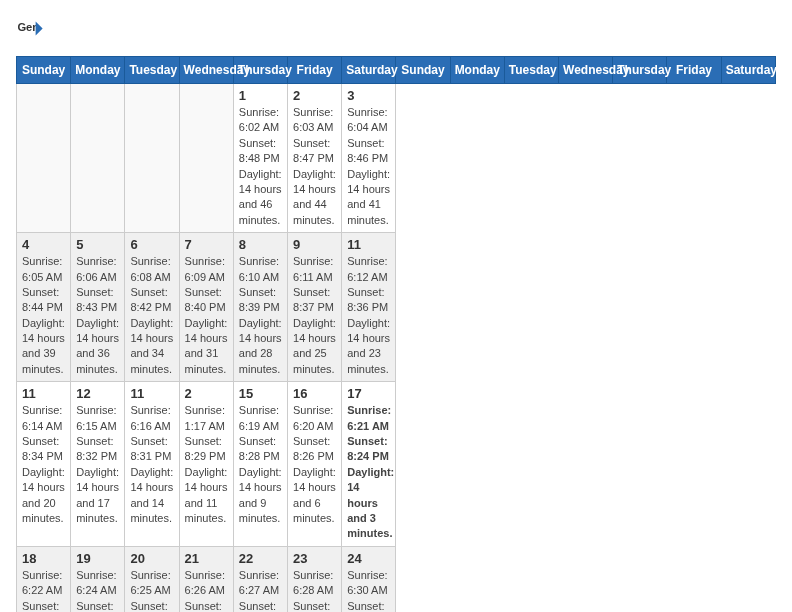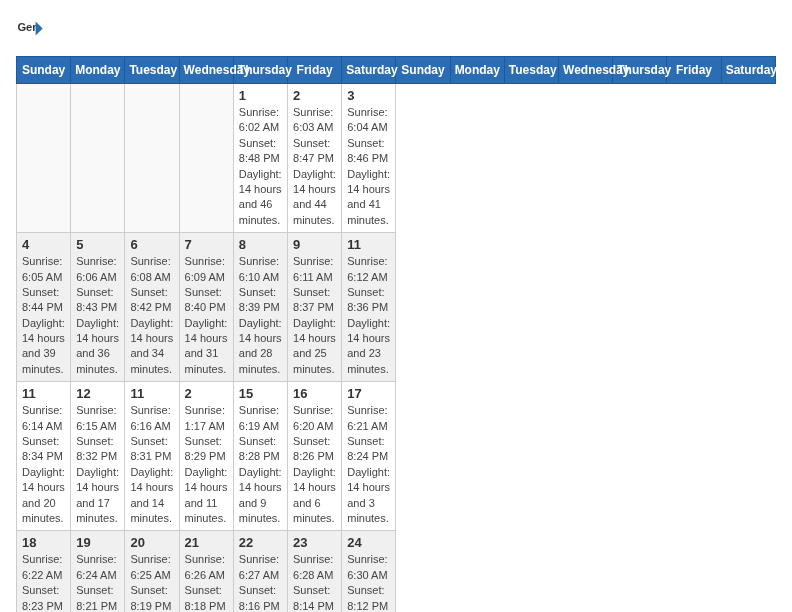--- a/index.html
+++ b/index.html
@@ -245,21 +245,21 @@
         </td>
         <td>
           <span class="day-number">16</span>
           <div class="day-info" style="white-space: pre-line;">Sunrise: 6:20 AM
 Sunset: 8:26 PM
 Daylight: 14 hours
 and 6 minutes.</div>
         </td>
         <td>
           <span class="day-number">17</span>
-          <div class="day-info" style="white-space: pre-line;">Sunrise: 6:21 AM
+          <div class="day-info" style="white-space: pre-line; font-weight: bold;">Sunrise: 6:21 AM
 Sunset: 8:24 PM
 Daylight: 14 hours
 and 3 minutes.</div>
         </td>
       </tr>
       <tr>
         <td class="shaded">
           <span class="day-number">18</span>
           <div class="day-info" style="white-space: pre-line;">Sunrise: 6:22 AM
 Sunset: 8:23 PM

